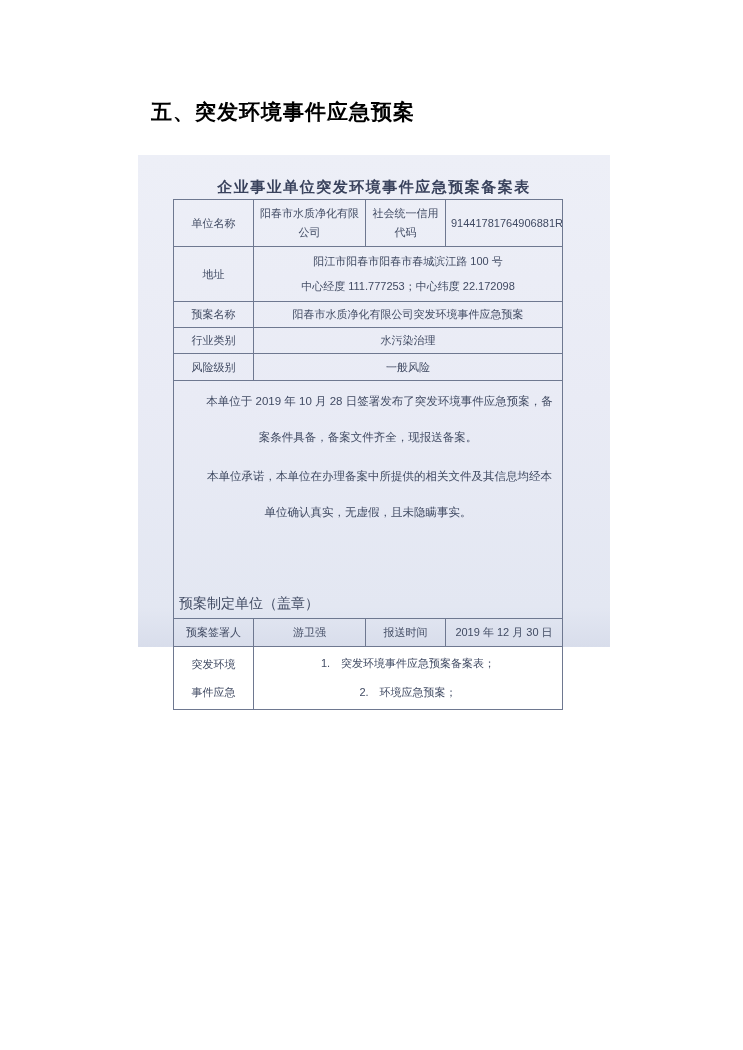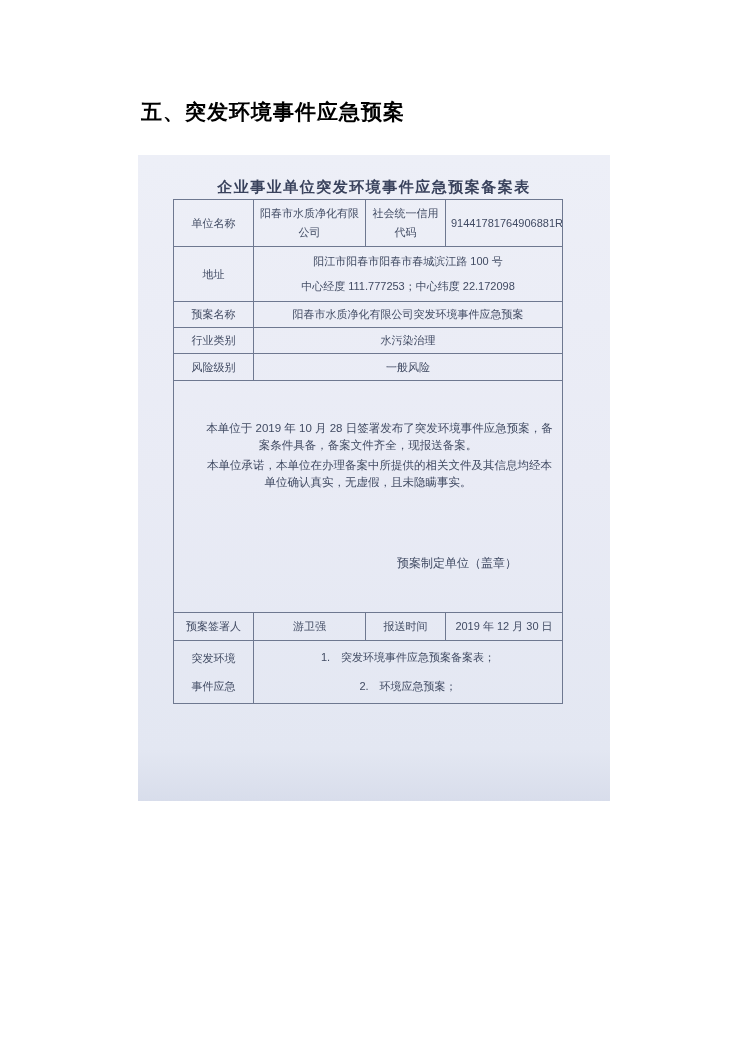--- a/index.html
+++ b/index.html
@@ -7,32 +7,32 @@
     margin: 0; padding: 0;
     width: 743px; height: 1050px;
     background: #ffffff;
     overflow: hidden;
     font-family: "Liberation Sans", "DejaVu Sans", sans-serif;
   }
   .page { position: relative; width: 743px; height: 1050px; background:#fff; }
 
   .heading {
     position: absolute;
-    left: 141px; top: 98px;
+    left: 151px; top: 98px;
     font-size: 21px;
     font-weight: bold;
     color: #000000;
     letter-spacing: 1px;
   }
 
   
   .scan {
     position: absolute;
     left: 138px; top: 155px;
-    width: 472px; height: 646px;
+    width: 472px; height: 492px;
     background: linear-gradient(180deg, #edeff7 0%, #e9ebf5 50%, #e3e7f2 92%, #d8ddeb 100%);
     color: #414b63;
     filter: blur(0.3px);
   }
   .form-title {
     margin-top: 23px;
     text-align: center;
     font-size: 15px;
     font-weight: bold;
     color: #39425c;
@@ -65,27 +65,27 @@
 
   td.statement-cell {
     text-align: left;
     vertical-align: top;
     padding: 8px 14px 0 13px;
     font-size: 11.5px;
   }
   .statement-cell p {
     margin: 0 0 3px 0;
     text-indent: 2em;
-    line-height: 17px;
+    line-height: 36px;
   }
   .seal-line {
     margin-top: 62px;
-    text-align: right;
+    text-align: left;
     padding-right: 40px;
-    font-size: 12px;
+    font-size: 14px;
   }
 
   td.att-label div { line-height: 28px; }
   td.att-items {
     text-align: left;
     vertical-align: middle;
     padding-left: 20px;
   }
   td.att-items div { line-height: 29px; }
 

